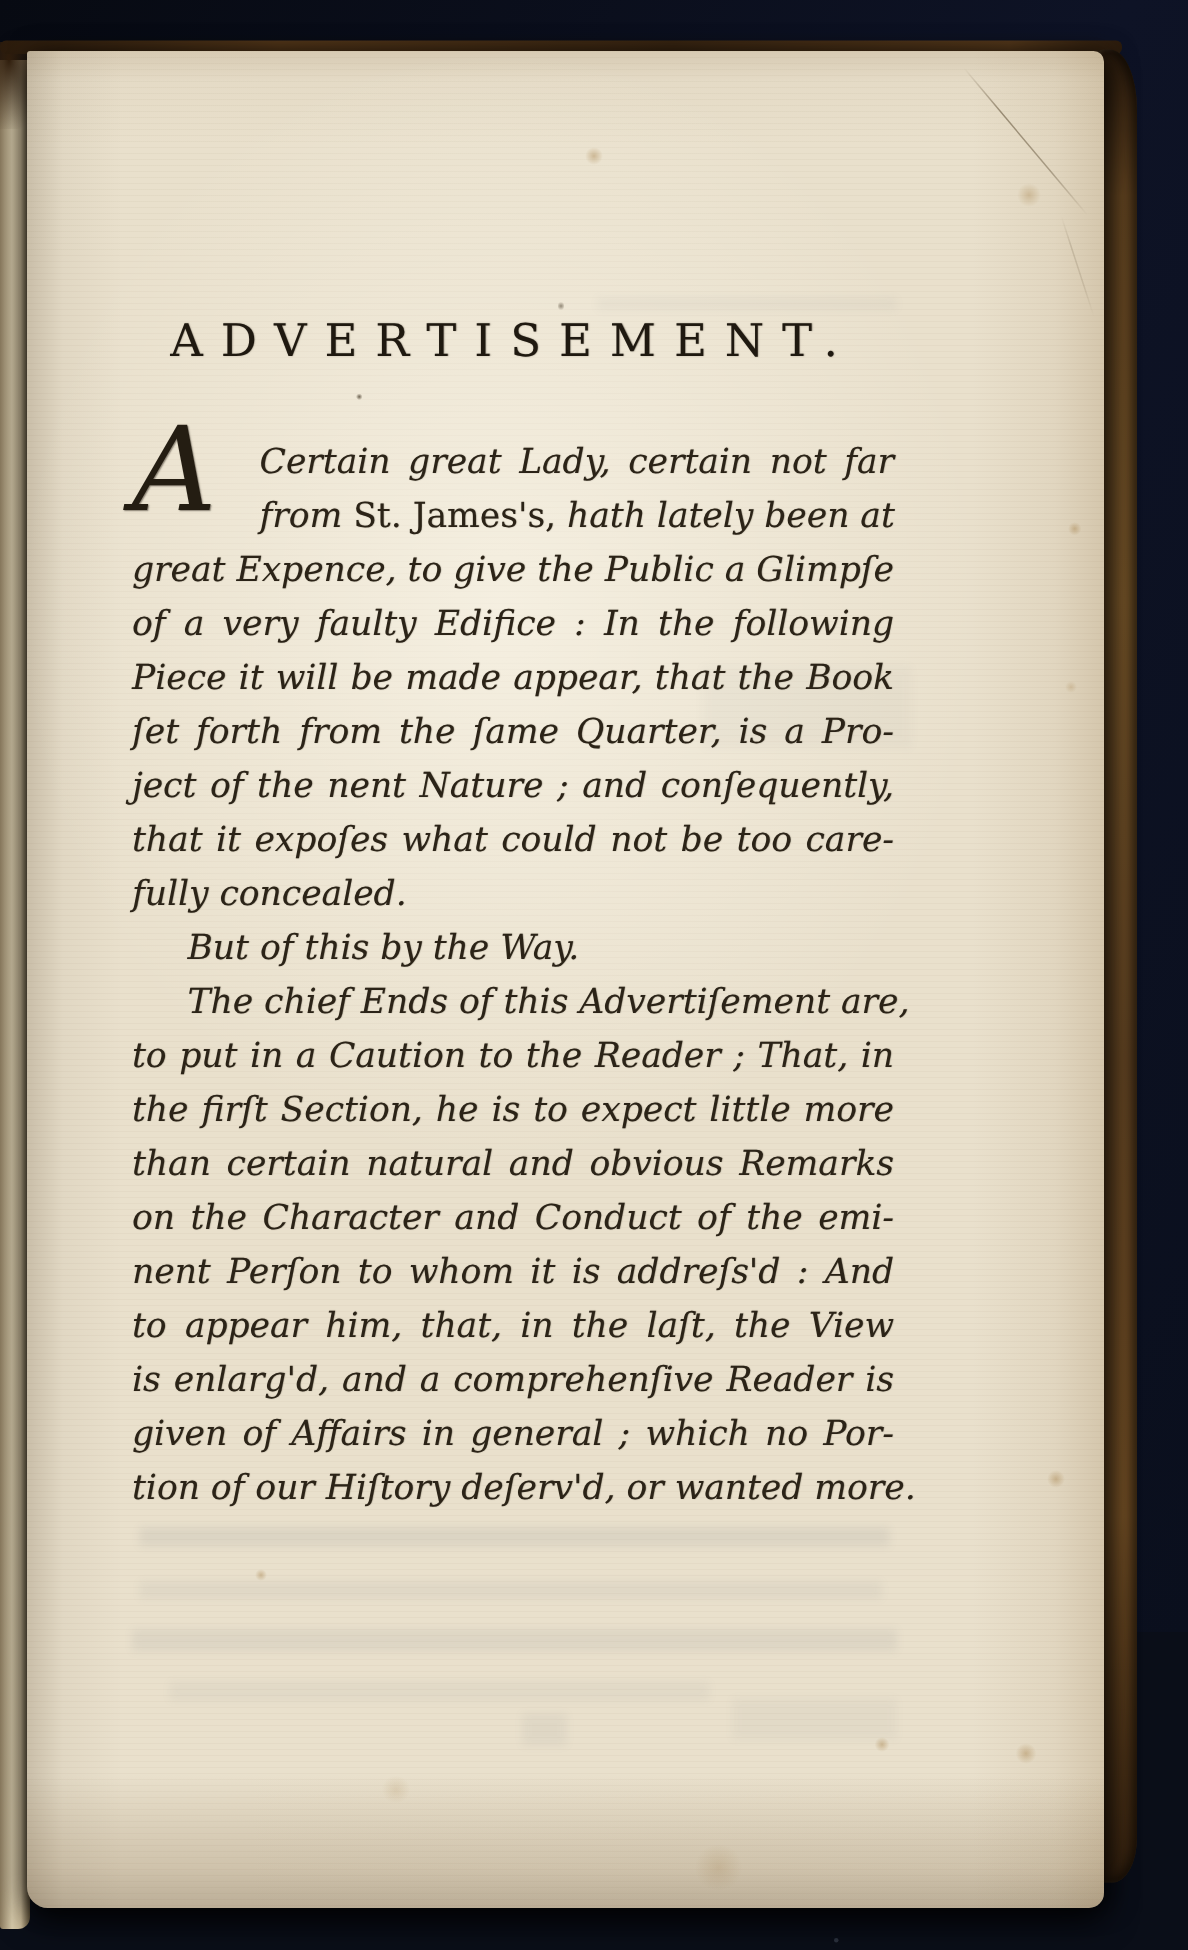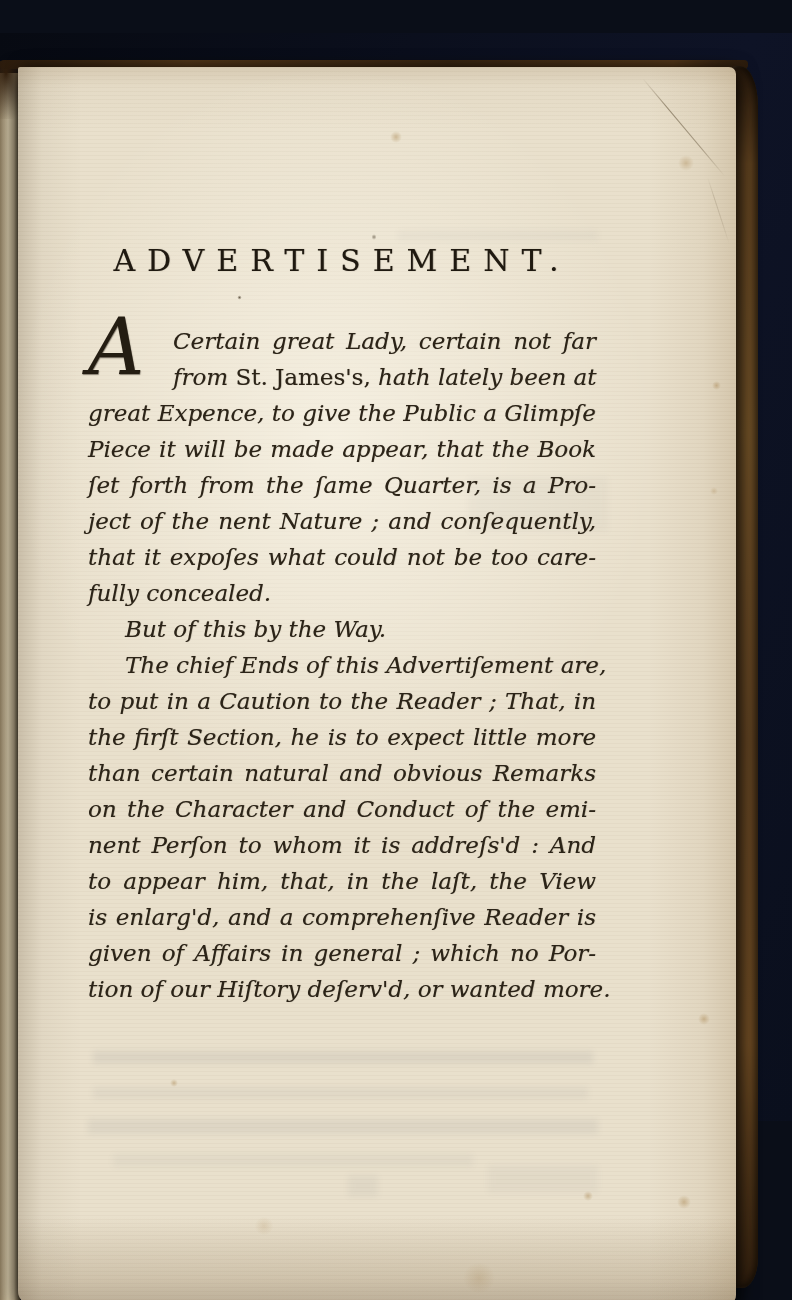--- a/index.html
+++ b/index.html
@@ -10,21 +10,20 @@
   }
   html,body{margin:0;padding:0;}
   body{
     width:792px;height:1300px;overflow:hidden;
     background:var(--bg);
     font-family:"DejaVu Serif", serif;
   }
   .scene{
     position:relative;width:792px;height:1088px;
     background:linear-gradient(118deg, #070a12 0%, #0e1326 55%, #0a0f1d 100%);
-    margin-top:33px;
   }
   .bg-dot{position:absolute;border-radius:50%;}
 
   
   .under-sliver{
     position:absolute;left:0;top:40px;width:20px;height:1246px;
     background:linear-gradient(90deg,#8a7a5e 0%, #d8cbab 40%, #cdbd9b 70%, #5f5138 100%);
     border-radius:0 0 8px 2px;
   }
   .spine-top{
@@ -143,20 +142,21 @@
     <div class="speck" style="left:354px;top:166px;width:4px;height:8px;opacity:.7;"></div>
 
     <h1 class="heading">ADVERTISEMENT.</h1>
 
     <div class="text-block">
         <div class="para">
           <span class="dropcap">A</span>
           <div class="line pad">Certain great Lady, certain not far</div>
           <div class="line pad">from <span class="roman">St. James's,</span> hath lately been at</div>
           <div class="line">great Expence, to give the Public a Glimpſe</div>
+          <div class="line">of a very faulty Edifice : In the following</div>
           <div class="line">Piece it will be made appear, that the Book</div>
           <div class="line">ſet forth from the ſame Quarter, is a Pro-</div>
           <div class="line">ject of the nent Nature ; and conſequently,</div>
           <div class="line">that it expoſes what could not be too care-</div>
           <div class="line nojust">fully concealed.</div>
         </div>
         <div class="para">
           <div class="line nojust indent">But of this by the Way.</div>
         </div>
         <div class="para">

